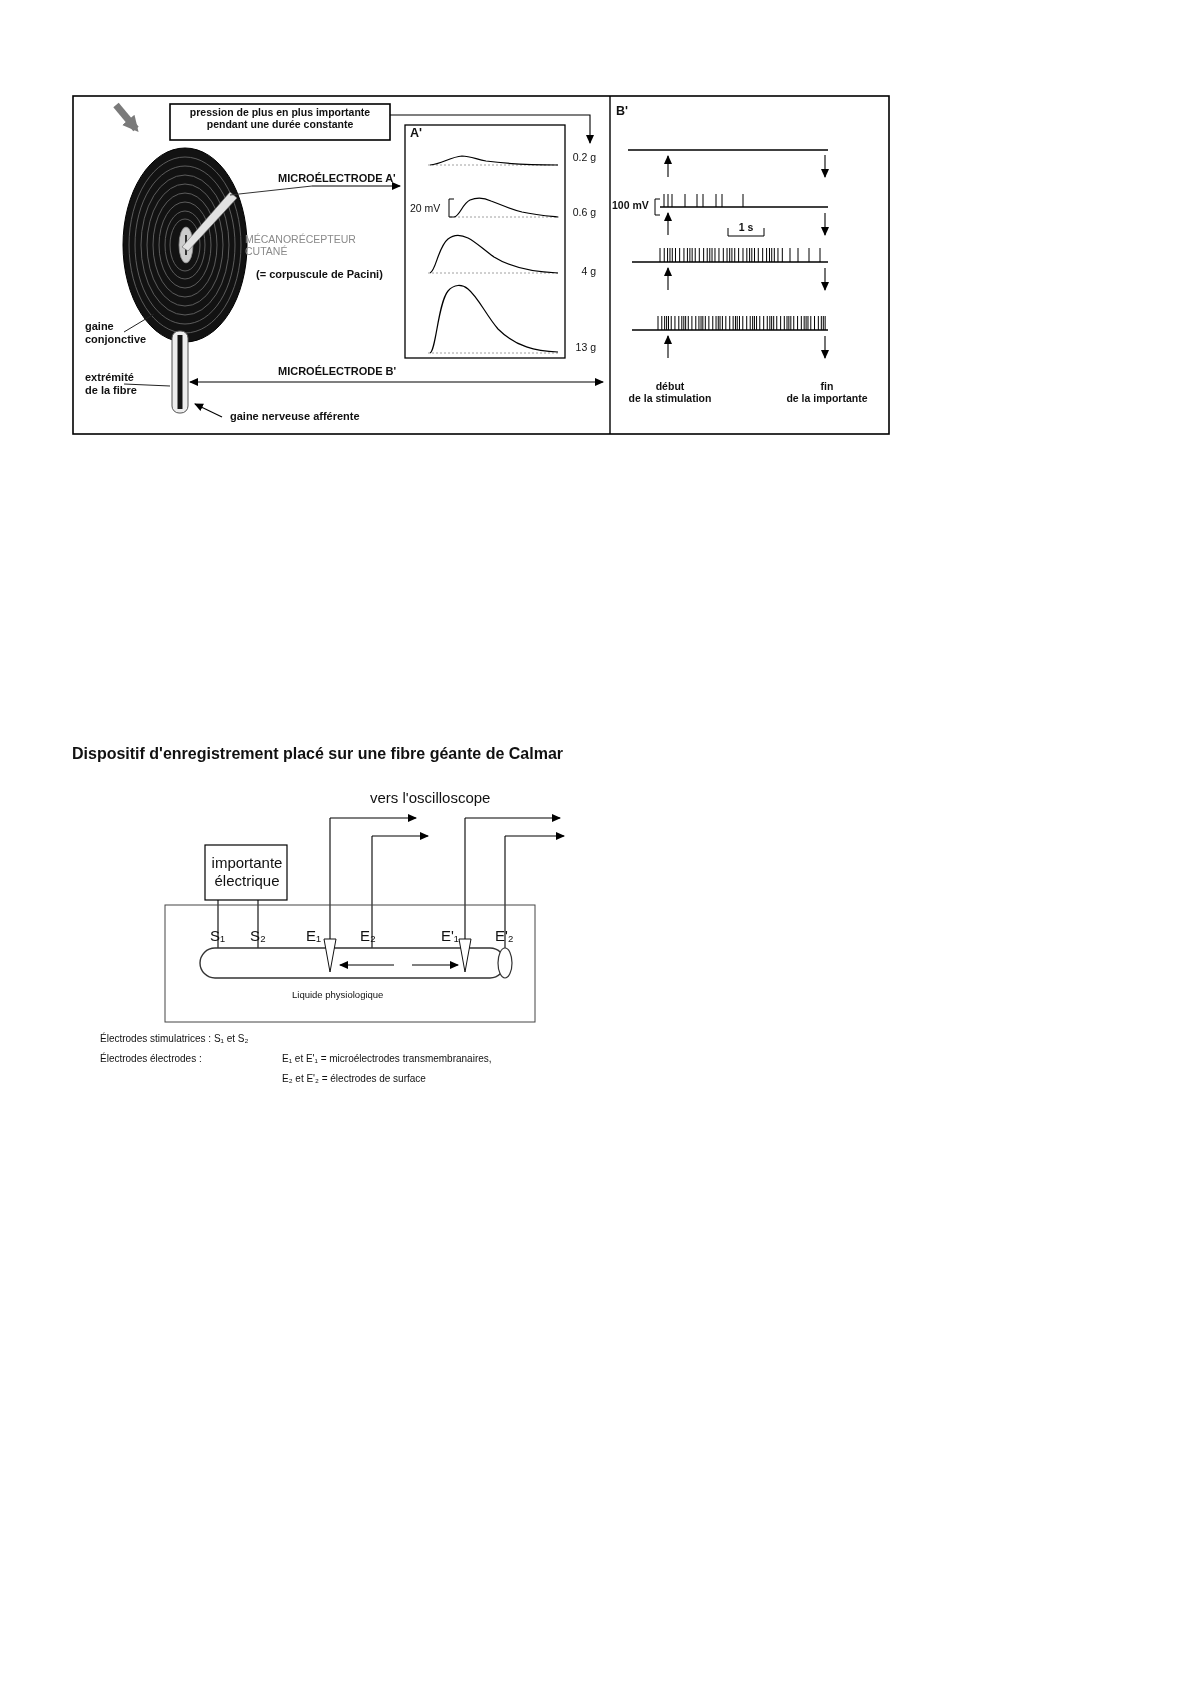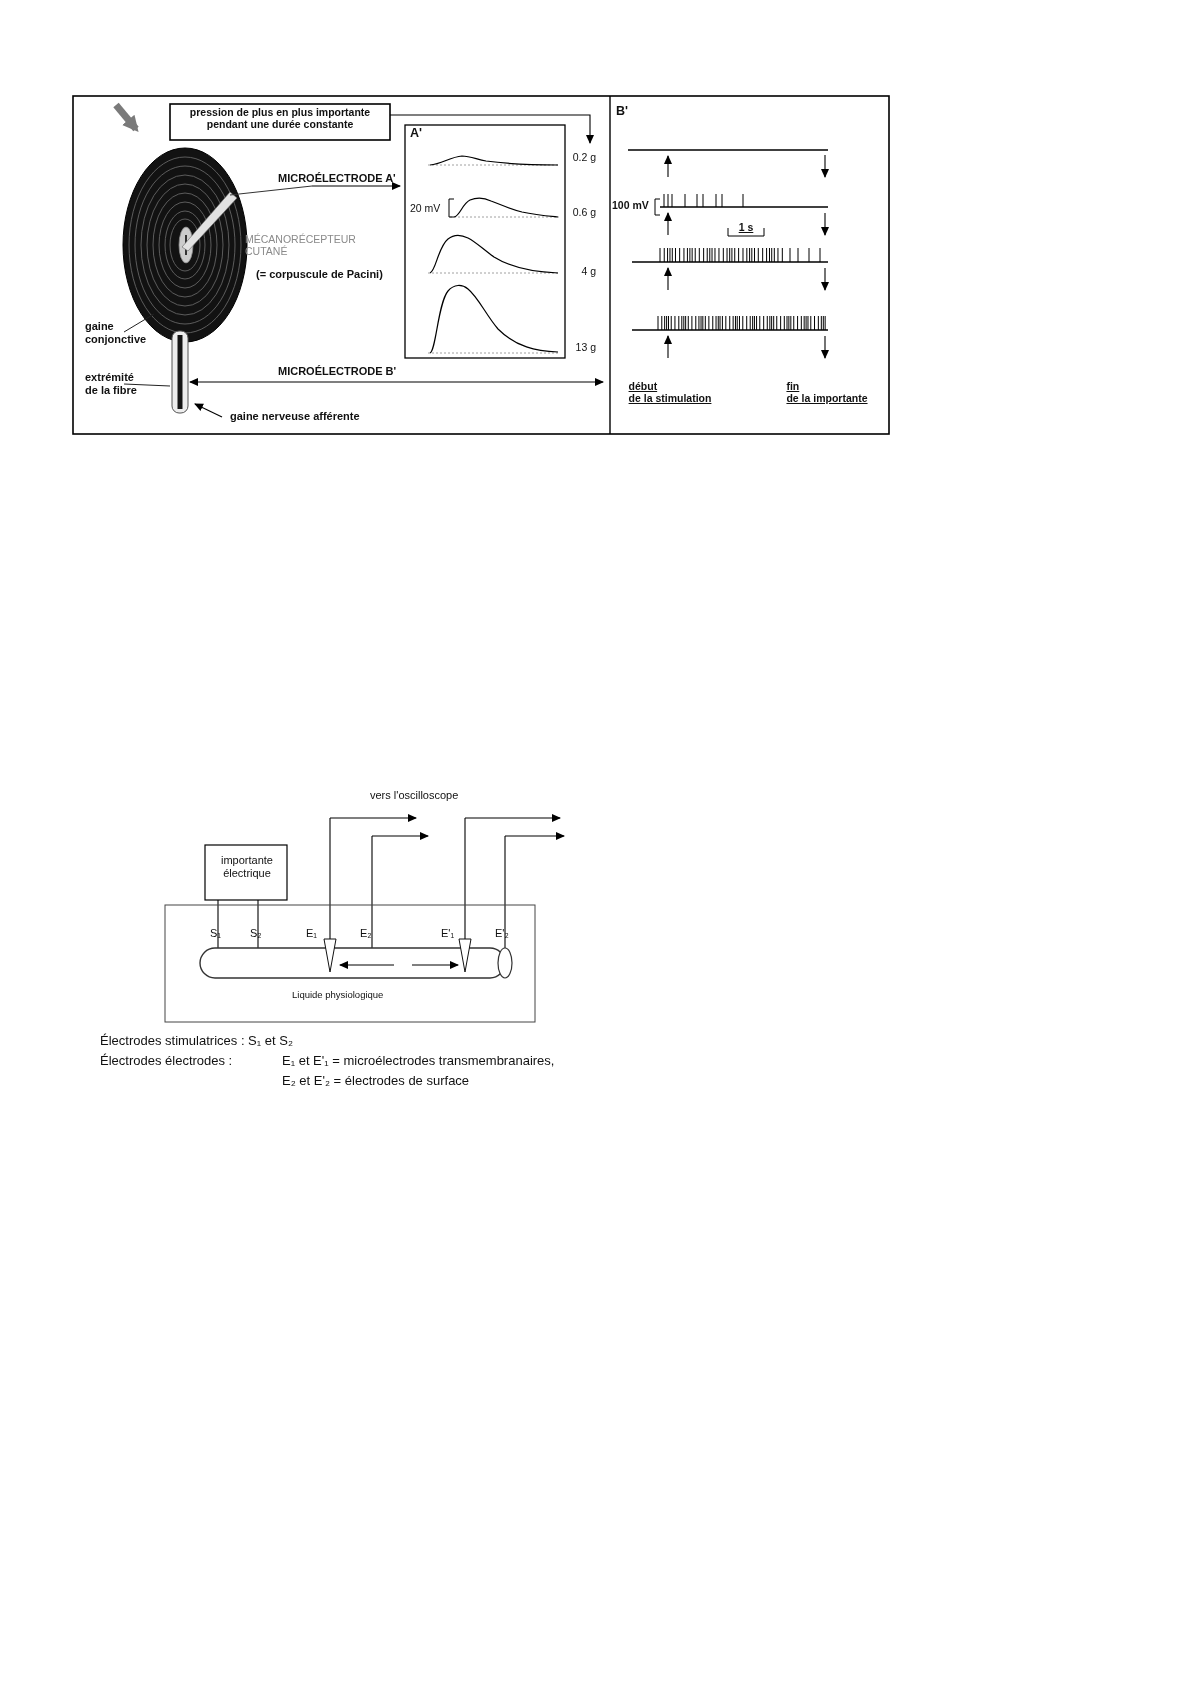--- a/index.html
+++ b/index.html
@@ -1,30 +1,30 @@
 <!DOCTYPE html>
 <html><head>
 <meta charset="utf-8">
 <style>
   html,body{margin:0;padding:0;background:#ffffff;}
   .page{position:relative;width:1191px;height:1352px;background:#ffffff;
         font-family:"Liberation Sans",sans-serif;color:#111;overflow:hidden;}
   .art{position:absolute;}
   .lbl{position:absolute;white-space:pre-line;line-height:1.18;}
   .f11b{font-size:11px;font-weight:bold;}
-  .f11{font-size:11px;}
+  .f11{font-size:15px;}
   .f10{font-size:10.5px;}
   .f10b{font-size:10.5px;font-weight:bold;}
   .f9{font-size:9.5px;}
   .f12b{font-size:12.5px;font-weight:bold;}
   .gray{color:#8a8a8a;}
   .c{text-align:center;}
-  .cx{transform:translateX(-50%);text-align:left;text-decoration:underline;}
+  .cx{transform:translateX(-50%);text-align:center;}
   .title{font-size:16px;font-weight:bold;}
-  .cap{font-size:13px;}
+  .cap{font-size:10px;}
   .ra{text-align:right;}
 </style>
 </head>
 <body>
 
 <div class="page">
 
   <svg class="art" style="left:72px;top:95px" width="818" height="340" viewBox="0 0 818 340">
     <defs>
       <marker id="f1a" markerUnits="userSpaceOnUse" markerWidth="10" markerHeight="10" refX="8" refY="5" orient="auto-start-reverse">
@@ -243,20 +243,21 @@
   <div class="lbl f10 ra" style="left:562px;top:265px;width:34px">4 g</div>
   <div class="lbl f10 ra" style="left:562px;top:341px;width:34px">13 g</div>
   <div class="lbl f12b" style="left:616px;top:104px">B'</div>
   <div class="lbl f10b" style="left:612px;top:199px">100 mV</div>
   <div class="lbl f10b cx" style="left:746px;top:221px">1 s</div>
   <div class="lbl f10b cx" style="left:670px;top:380px">début
 de la stimulation</div>
   <div class="lbl f10b cx" style="left:827px;top:380px">fin
 de la importante</div>
 
+  <div class="lbl title" style="left:72px;top:745px">Dispositif d'enregistrement placé sur une fibre géante de Calmar</div>
 
   <svg class="art" style="left:150px;top:782px" width="420" height="250" viewBox="0 0 420 250">
     <defs>
       <marker id="f2a" markerUnits="userSpaceOnUse" markerWidth="10" markerHeight="10" refX="8" refY="5" orient="auto">
         <path d="M0,1 L9,5 L0,9 z" fill="#000"></path>
       </marker>
     </defs>
 
     <g>
       <line x1="180" y1="36" x2="266" y2="36" stroke="#000" stroke-width="1.1" marker-end="url(#f2a)"></line>

